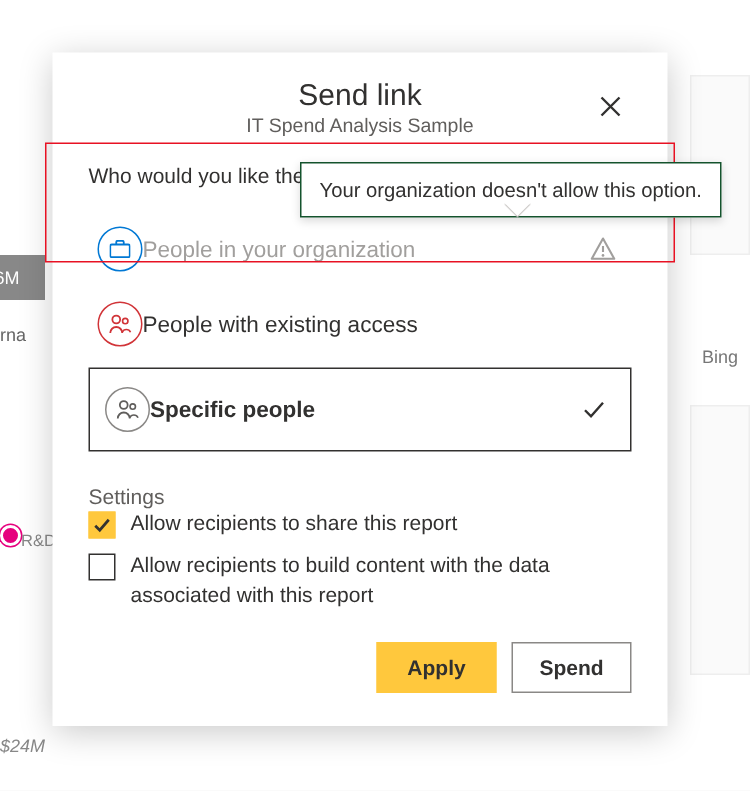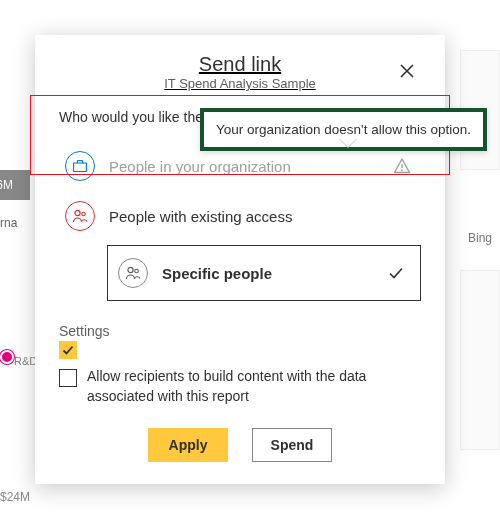--- a/index.html
+++ b/index.html
@@ -17,35 +17,35 @@
     }
     .bg-chunk {
       position: absolute;
       background: #fafafa;
       border: 1px solid #eee;
     }
     .bg-left-1 { left:0; top:170px; width:30px; height:30px; background:#888; color:#fff; font-size:12px; display:flex; align-items:center; justify-content:flex-end; padding-right:17px; border:none;}
     .bg-left-2 { left:0; top:208px; width:30px; height:30px; font-size:12px; display:flex; align-items:center; color:#666; border:none; background:transparent;}
     .bg-left-3 { left:0; top:350px; width:30px; height:12px; border:none; background:transparent;}
     .bg-left-3::before { content:""; display:inline-block; width:10px; height:10px; border-radius:50%; background:#e6007e; border:2px solid #fff; box-shadow:0 0 0 1px #e6007e;}
-    .bg-left-4 { left:0; top:490px; width:80px; height:20px; border:none; background:transparent; font-size:12px; color:#888;}
+    .bg-left-4 { left:0; top:490px; width:80px; height:20px; border:none; background:transparent; font-size:12px; color:#888;font-style:italic;}
     .bg-right-1 { right:0; top:50px; width:40px; height:120px; }
     .bg-right-2 { right:0; top:185px; width:40px; height:60px; font-size:12px; color:#777; display:flex; align-items:flex-end; justify-content:center; border:none; background:transparent;}
     .bg-right-3 { right:0; top:270px; width:40px; height:180px; }
     .bg-left-5 { left:14px; top:355px; font-size:11px; color:#888; border:none; background:transparent;}
 
     .panel {
       position: absolute;
       left: 35px; top: 35px;
       width: 410px;
       background: #fff;
       box-shadow: 0 4px 22px rgba(0,0,0,0.22);
       padding: 18px 24px 22px 24px;
     }
-    .header { text-align:center; position:relative; margin-bottom:18px;text-decoration:underline;}
+    .header { text-align:center; position:relative; margin-bottom:18px;}
     .title { font-size: 20px; font-weight: 400; color:#323130;}
     .subtitle { font-size: 13px; color:#605e5c; margin-top:0;}
     .close {
       position:absolute; right:-2px; top:2px;
       width:32px; height:32px;
       display:flex; align-items:center; justify-content:center;
       cursor:pointer; font-size:18px; color:#323130;
       background:transparent; border:none;
     }
     .prompt { font-size:14px; color:#323130; margin-bottom:16px;}
@@ -55,49 +55,47 @@
       left:30px; top:95px;
       width:420px; height:80px;
       border:1.5px solid #e81123;
       pointer-events:none;
       z-index:5;
     }
 
     .option {
       display:flex; align-items:center;
       padding:10px 6px;
-      gap:14px;
       position:relative;
     }
     .option-disabled { color:#a19f9d; }
     .option-normal { color:#323130; }
     .option-selected {
       border:1px solid #323130;
       padding:12px 10px;
       margin-top:4px;
-      margin-left:48px;
     }
     .option-selected .opt-label { font-weight:600; }
     .icon-circle {
       width:30px; height:30px; border-radius:50%;
       display:flex; align-items:center; justify-content:center;
       flex-shrink:0;
     }
     .ic-blue { border:1.5px solid #0078d4; color:#0078d4; }
     .ic-red  { border:1.5px solid #d13438; color:#d13438; }
     .ic-gray { border:1.5px solid #8a8886; color:#605e5c; }
     .opt-label { font-size:15px; flex:1; }
     .warn-icon { color:#a19f9d; font-size:18px; margin-right:4px;}
     .check-icon { color:#323130; font-size:16px; margin-right:6px;}
 
     .tooltip {
       position:absolute;
       left:200px; top:108px;
       background:#fff;
-      border:4px solid #14532d;
+      border:1px solid #14532d;
       box-shadow:0 2px 6px rgba(0,0,0,0.15);
       padding:10px 12px;
       font-size:13.5px;
       color:#323130;
       z-index:10;
       white-space:nowrap;
     }
     .tooltip::after {
       content:"";
       position:absolute;
@@ -111,21 +109,21 @@
     .checkbox-row { display:flex; align-items:flex-start; gap:10px; margin-bottom:8px;}
     .checkbox {
       width:18px; height:18px; border:1px solid #323130;
       flex-shrink:0; margin-top:2px;
       display:flex; align-items:center; justify-content:center;
       font-size:14px; line-height:1;
     }
     .checkbox.checked { background:#ffc83d; border-color:#ffc83d; color:#323130;}
     .check-label { font-size:14px; color:#323130; line-height:1.4;}
 
-    .buttons { display:flex; justify-content:center; gap:24px; margin-top:22px;}
+    .buttons { display:flex; justify-content:flex-end; gap:10px; margin-top:22px;}
     .btn {
       min-width:80px; height:34px;
       font-size:14px; font-weight:600;
       border:1px solid #8a8886;
       background:#fff; cursor:pointer;
       display:flex; align-items:center; justify-content:center;
     }
     .btn-primary { background:#ffc83d; border-color:#ffc83d; color:#323130;}
     .btn-secondary { color:#323130; }
 
@@ -205,20 +203,21 @@
   </div>
 
   <div class="settings-label">Settings</div>
 
   <div class="checkbox-row">
     <span class="checkbox checked">
       <svg width="12" height="12" viewBox="0 0 12 12">
           <path d="M1.5 6.5 L4.5 9.5 L10.5 2.5" fill="none" stroke="#323130" stroke-width="1.8"></path>
         </svg>
     </span>
+    <span class="check-label">Allow recipients to share this report</span>
   </div>
 
   <div class="checkbox-row">
     <span class="checkbox"></span>
     <span class="check-label">Allow recipients to build content with the data associated with this report</span>
   </div>
 
   <div class="buttons">
     <button class="btn btn-primary">Apply</button>
     <button class="btn btn-secondary">Spend</button>

